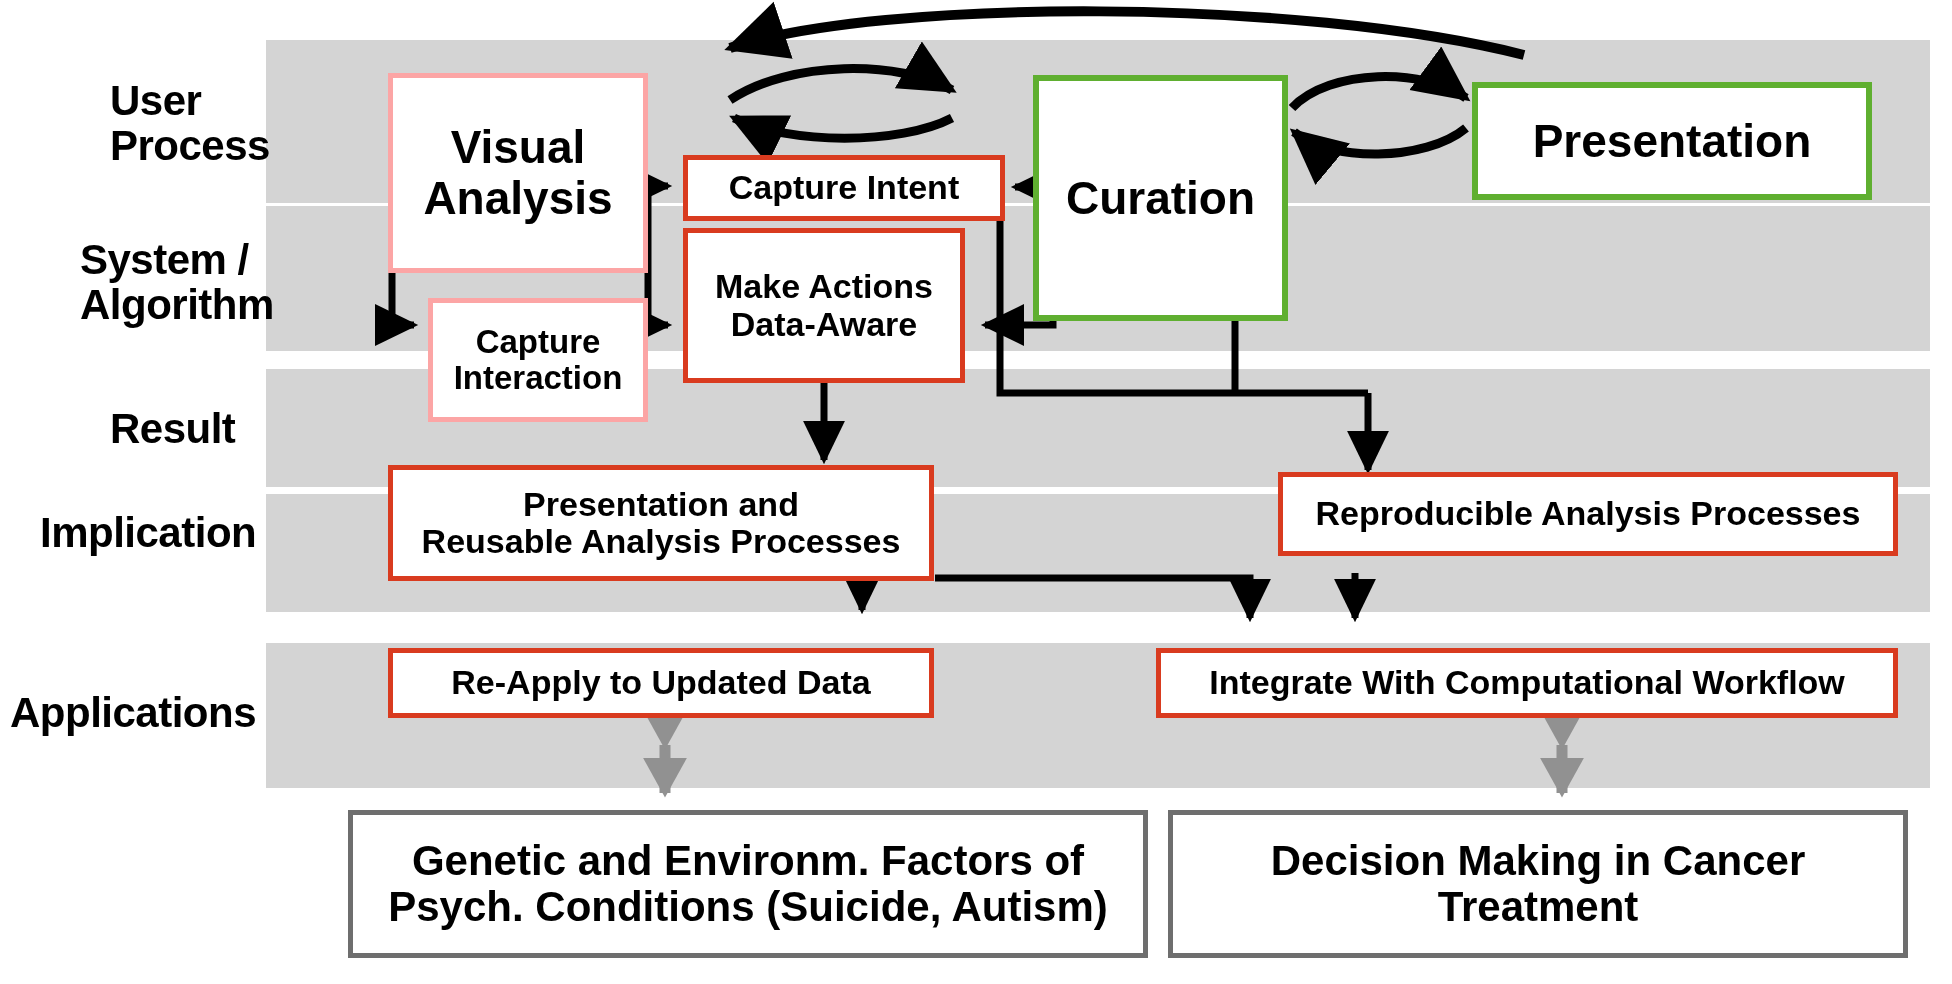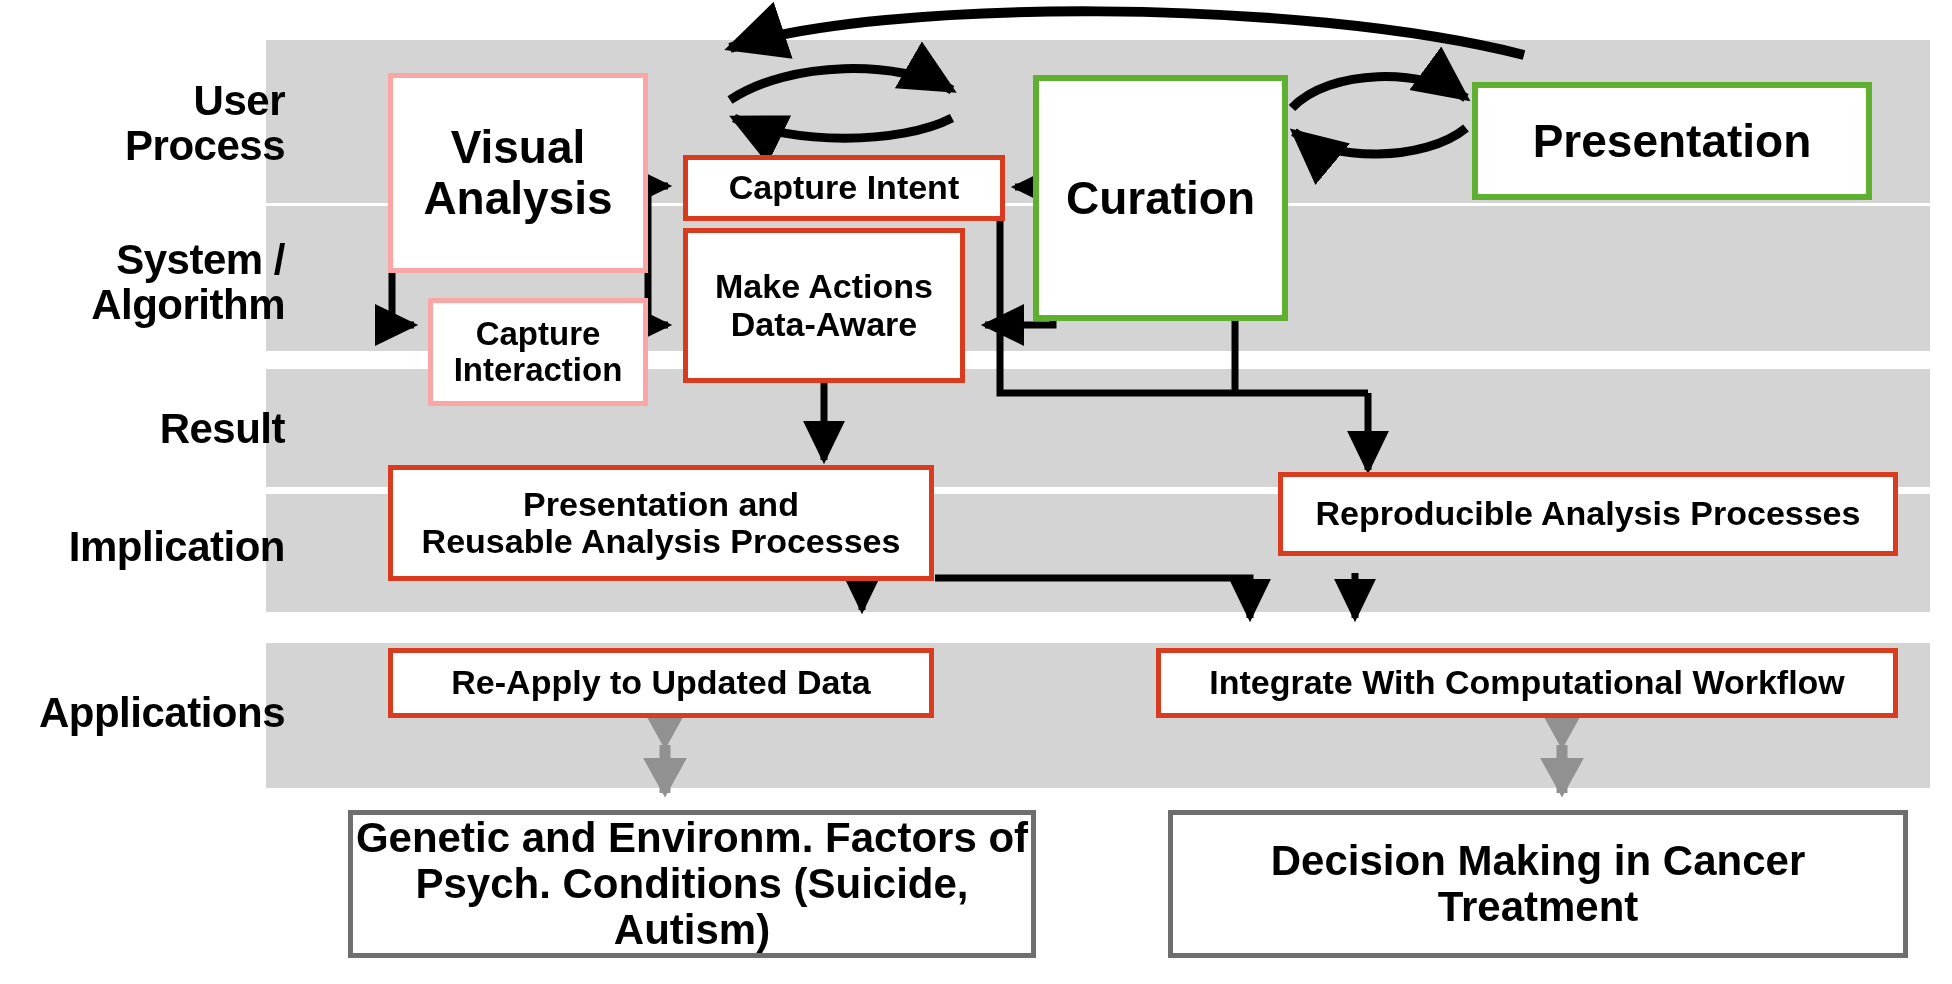--- a/index.html
+++ b/index.html
@@ -20,21 +20,21 @@
     background: #ffffff;
   }
   .band {
     position: absolute;
     background: #d4d4d4;
   }
   .rowlabel {
     position: absolute;
     font-weight: bold;
     color: #000000;
-    text-align: right;
+    text-align: left;
     line-height: 1.08;
     white-space: pre-line;
     letter-spacing: -0.5px;
   }
   .nodebox {
     position: absolute;
     background: #ffffff;
     box-sizing: border-box;
     display: flex;
     align-items: center;
@@ -68,21 +68,21 @@
   <div class="band" style="left:266px; top:206px; width:1664px; height:145px;"></div>
   <div class="band" style="left:266px; top:369px; width:1664px; height:118px;"></div>
   <div class="band" style="left:266px; top:494px; width:1664px; height:118px;"></div>
   <div class="band" style="left:266px; top:643px; width:1664px; height:145px;"></div>
 
   <div class="rowlabel" style="left:110px; top:78px;  width:175px; font-size:42px;">User
 Process</div>
   <div class="rowlabel" style="left:80px;  top:237px; width:205px; font-size:42px;">System /
 Algorithm</div>
   <div class="rowlabel" style="left:110px; top:406px; width:175px; font-size:42px;">Result</div>
-  <div class="rowlabel" style="left:40px;  top:524px; width:245px; font-size:42px;">Implication</div>
+  <div class="rowlabel" style="left:40px;  top:510px; width:245px; font-size:42px;">Implication</div>
   <div class="rowlabel" style="left:10px;  top:690px; width:275px; font-size:42px;">Applications</div>
 
   <svg class="overlay" viewBox="0 0 1952 984">
     <defs>
       <marker id="ahead" markerWidth="7" markerHeight="7" refX="5.6" refY="3" orient="auto" markerUnits="strokeWidth">
         <path d="M0,0 L6.2,3 L0,6 Z" fill="#000000"></path>
       </marker>
       <marker id="aheadg" markerWidth="4" markerHeight="4" refX="3.2" refY="2" orient="auto" markerUnits="strokeWidth">
         <path d="M0,0 L3.6,2 L0,4 Z" fill="#919191"></path>
       </marker>
@@ -152,40 +152,40 @@
       <path d="M 665,745 L 665,793" fill="none" stroke="#919191" stroke-width="11" marker-start="url(#aheadg)" marker-end="url(#aheadg)"></path>
     </g>
     <g>
       <path d="M 1562,745 L 1562,793" fill="none" stroke="#919191" stroke-width="11" marker-start="url(#aheadg)" marker-end="url(#aheadg)"></path>
     </g>
   </svg>
 
   <div class="nodebox blue" style="left:388px; top:73px; width:260px; height:200px; font-size:46px;">Visual
 Analysis</div>
 
-  <div class="nodebox blue" style="left:428px; top:298px; width:220px; height:108px; font-size:33px;">Capture
+  <div class="nodebox blue" style="left:428px; top:298px; width:220px; height:124px; font-size:33px;">Capture
 Interaction</div>
 
   <div class="nodebox red" style="left:683px; top:155px; width:322px; height:66px; font-size:34px;">Capture Intent</div>
 
   <div class="nodebox red" style="left:683px; top:228px; width:282px; height:155px; font-size:34px;">Make Actions
 Data-Aware</div>
 
   <div class="nodebox green" style="left:1033px; top:75px; width:255px; height:246px; font-size:46px;">Curation</div>
 
   <div class="nodebox green" style="left:1472px; top:82px; width:400px; height:118px; font-size:46px;">Presentation</div>
 
   <div class="nodebox red" style="left:388px; top:465px; width:546px; height:116px; font-size:34px;">Presentation and
 Reusable Analysis Processes</div>
 
   <div class="nodebox red" style="left:1278px; top:472px; width:620px; height:84px; font-size:34px;">Reproducible Analysis Processes</div>
 
   <div class="nodebox red" style="left:388px; top:648px; width:546px; height:70px; font-size:34px;">Re-Apply to Updated Data</div>
 
   <div class="nodebox red" style="left:1156px; top:648px; width:742px; height:70px; font-size:34px;">Integrate With Computational Workflow</div>
 
-  <div class="nodebox grayb" style="left:348px; top:810px; width:688px; height:148px; font-size:42px;">Genetic and Environm. Factors of
+  <div class="nodebox grayb" style="left:348px; top:810px; width:800px; height:148px; font-size:42px;">Genetic and Environm. Factors of
 Psych. Conditions (Suicide, Autism)</div>
 
   <div class="nodebox grayb" style="left:1168px; top:810px; width:740px; height:148px; font-size:42px;">Decision Making in Cancer
 Treatment</div>
 
 </div>
 
 </body></html>

